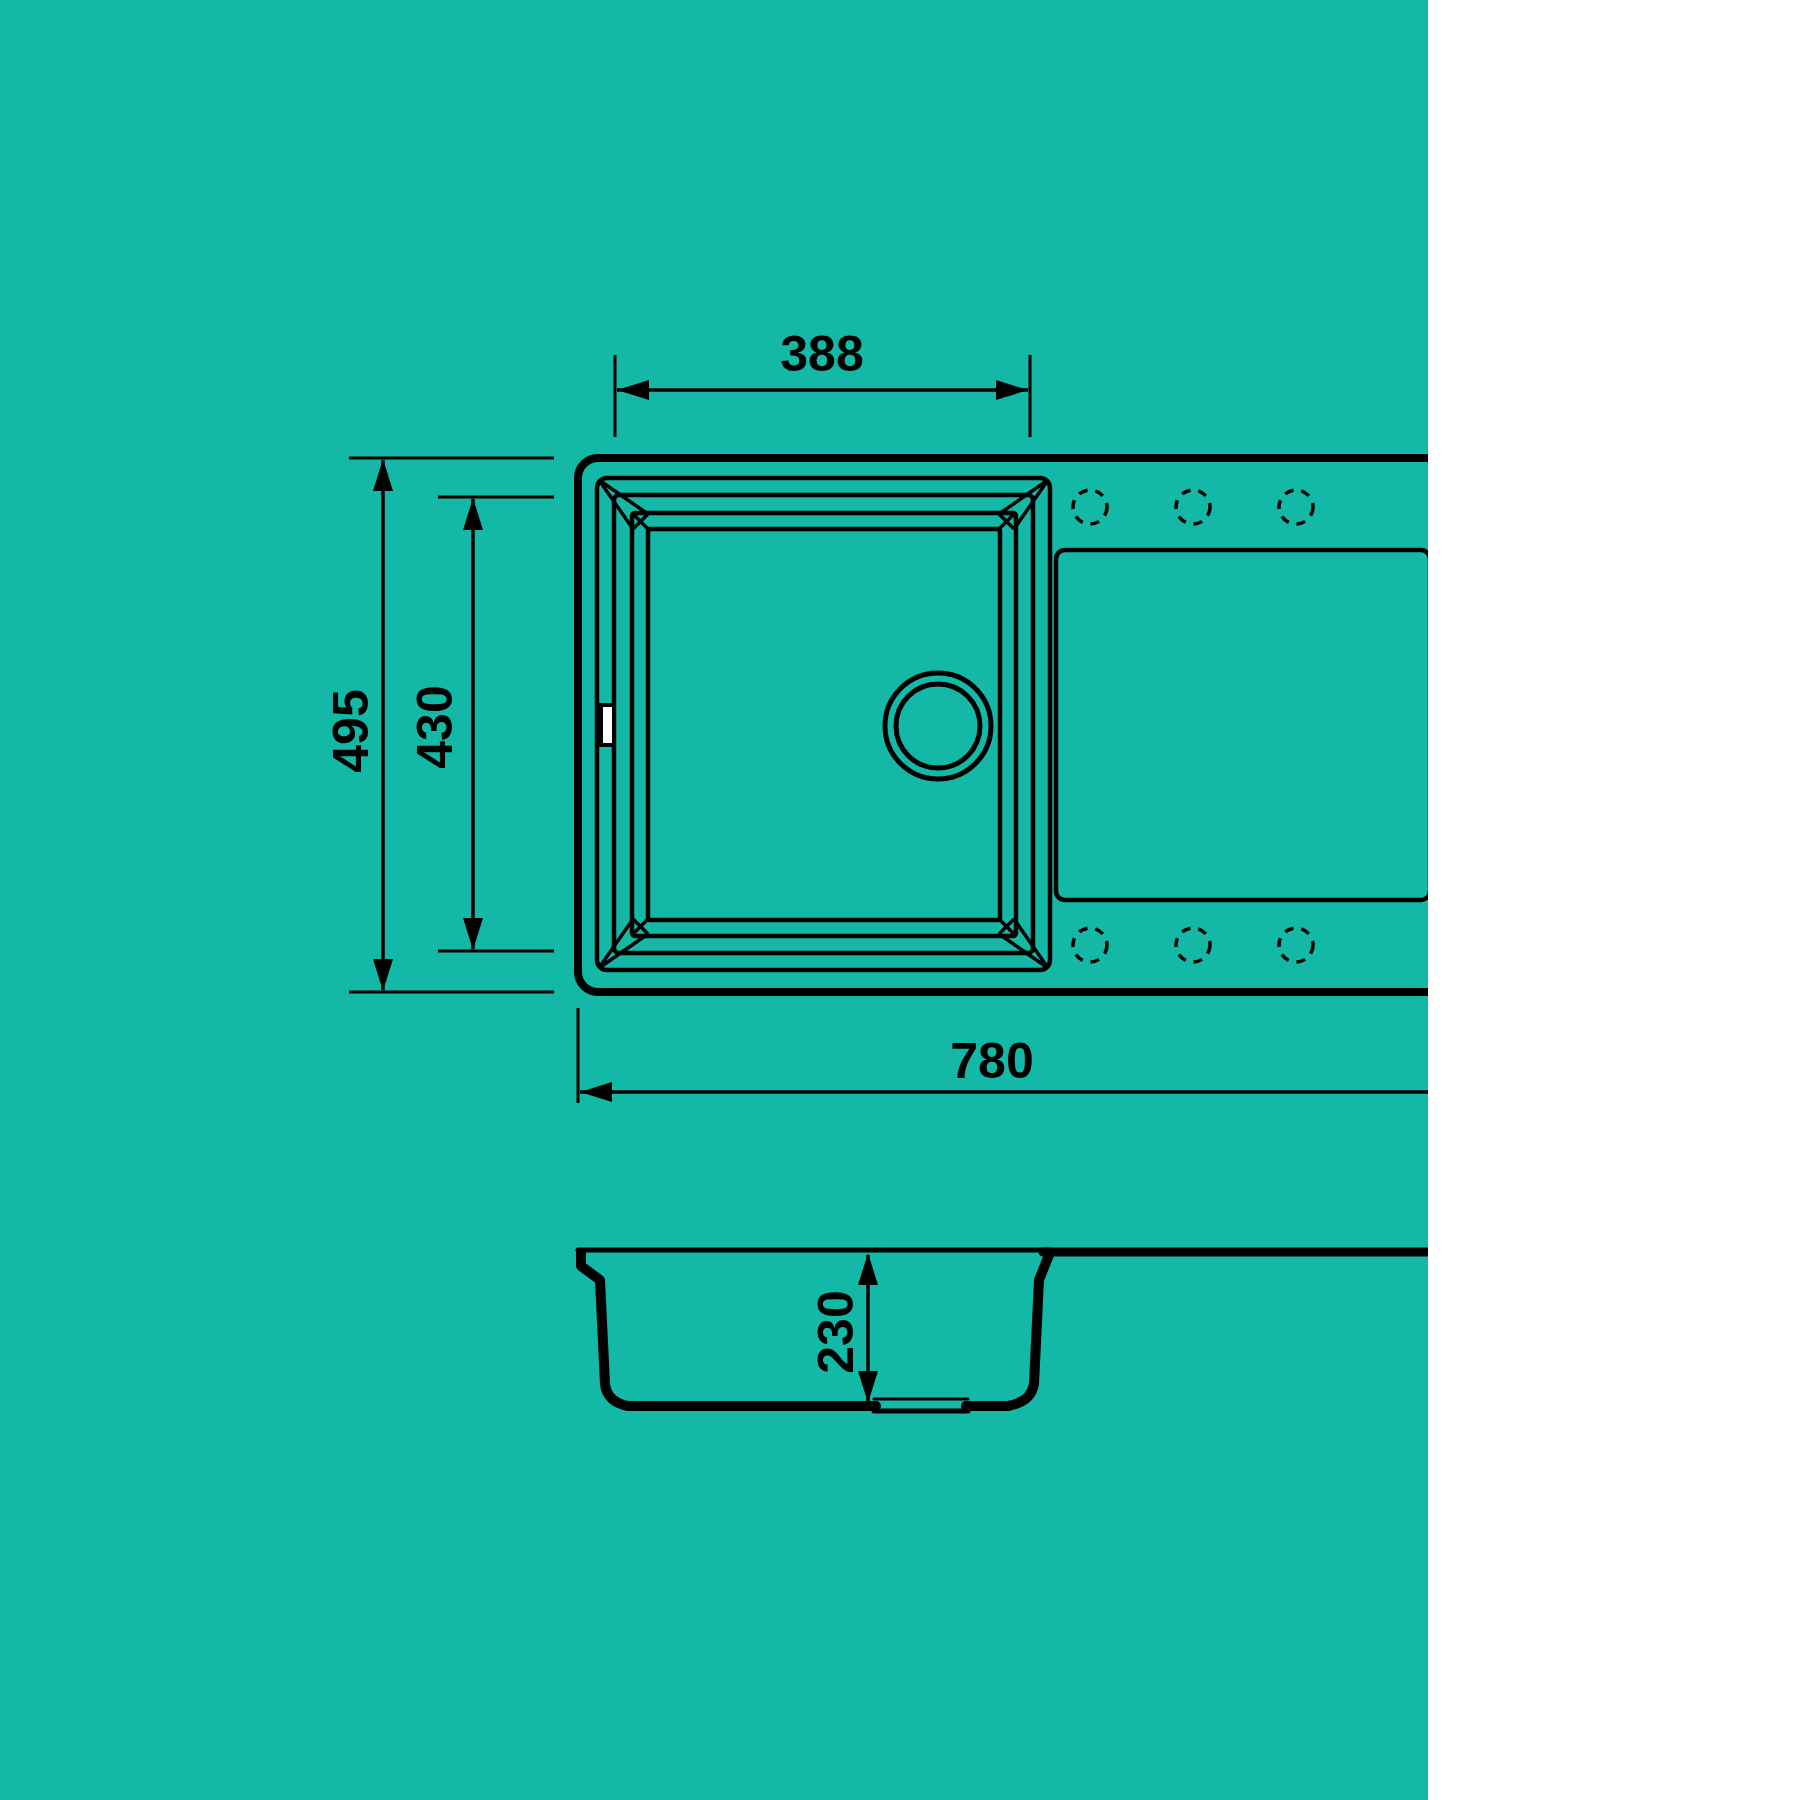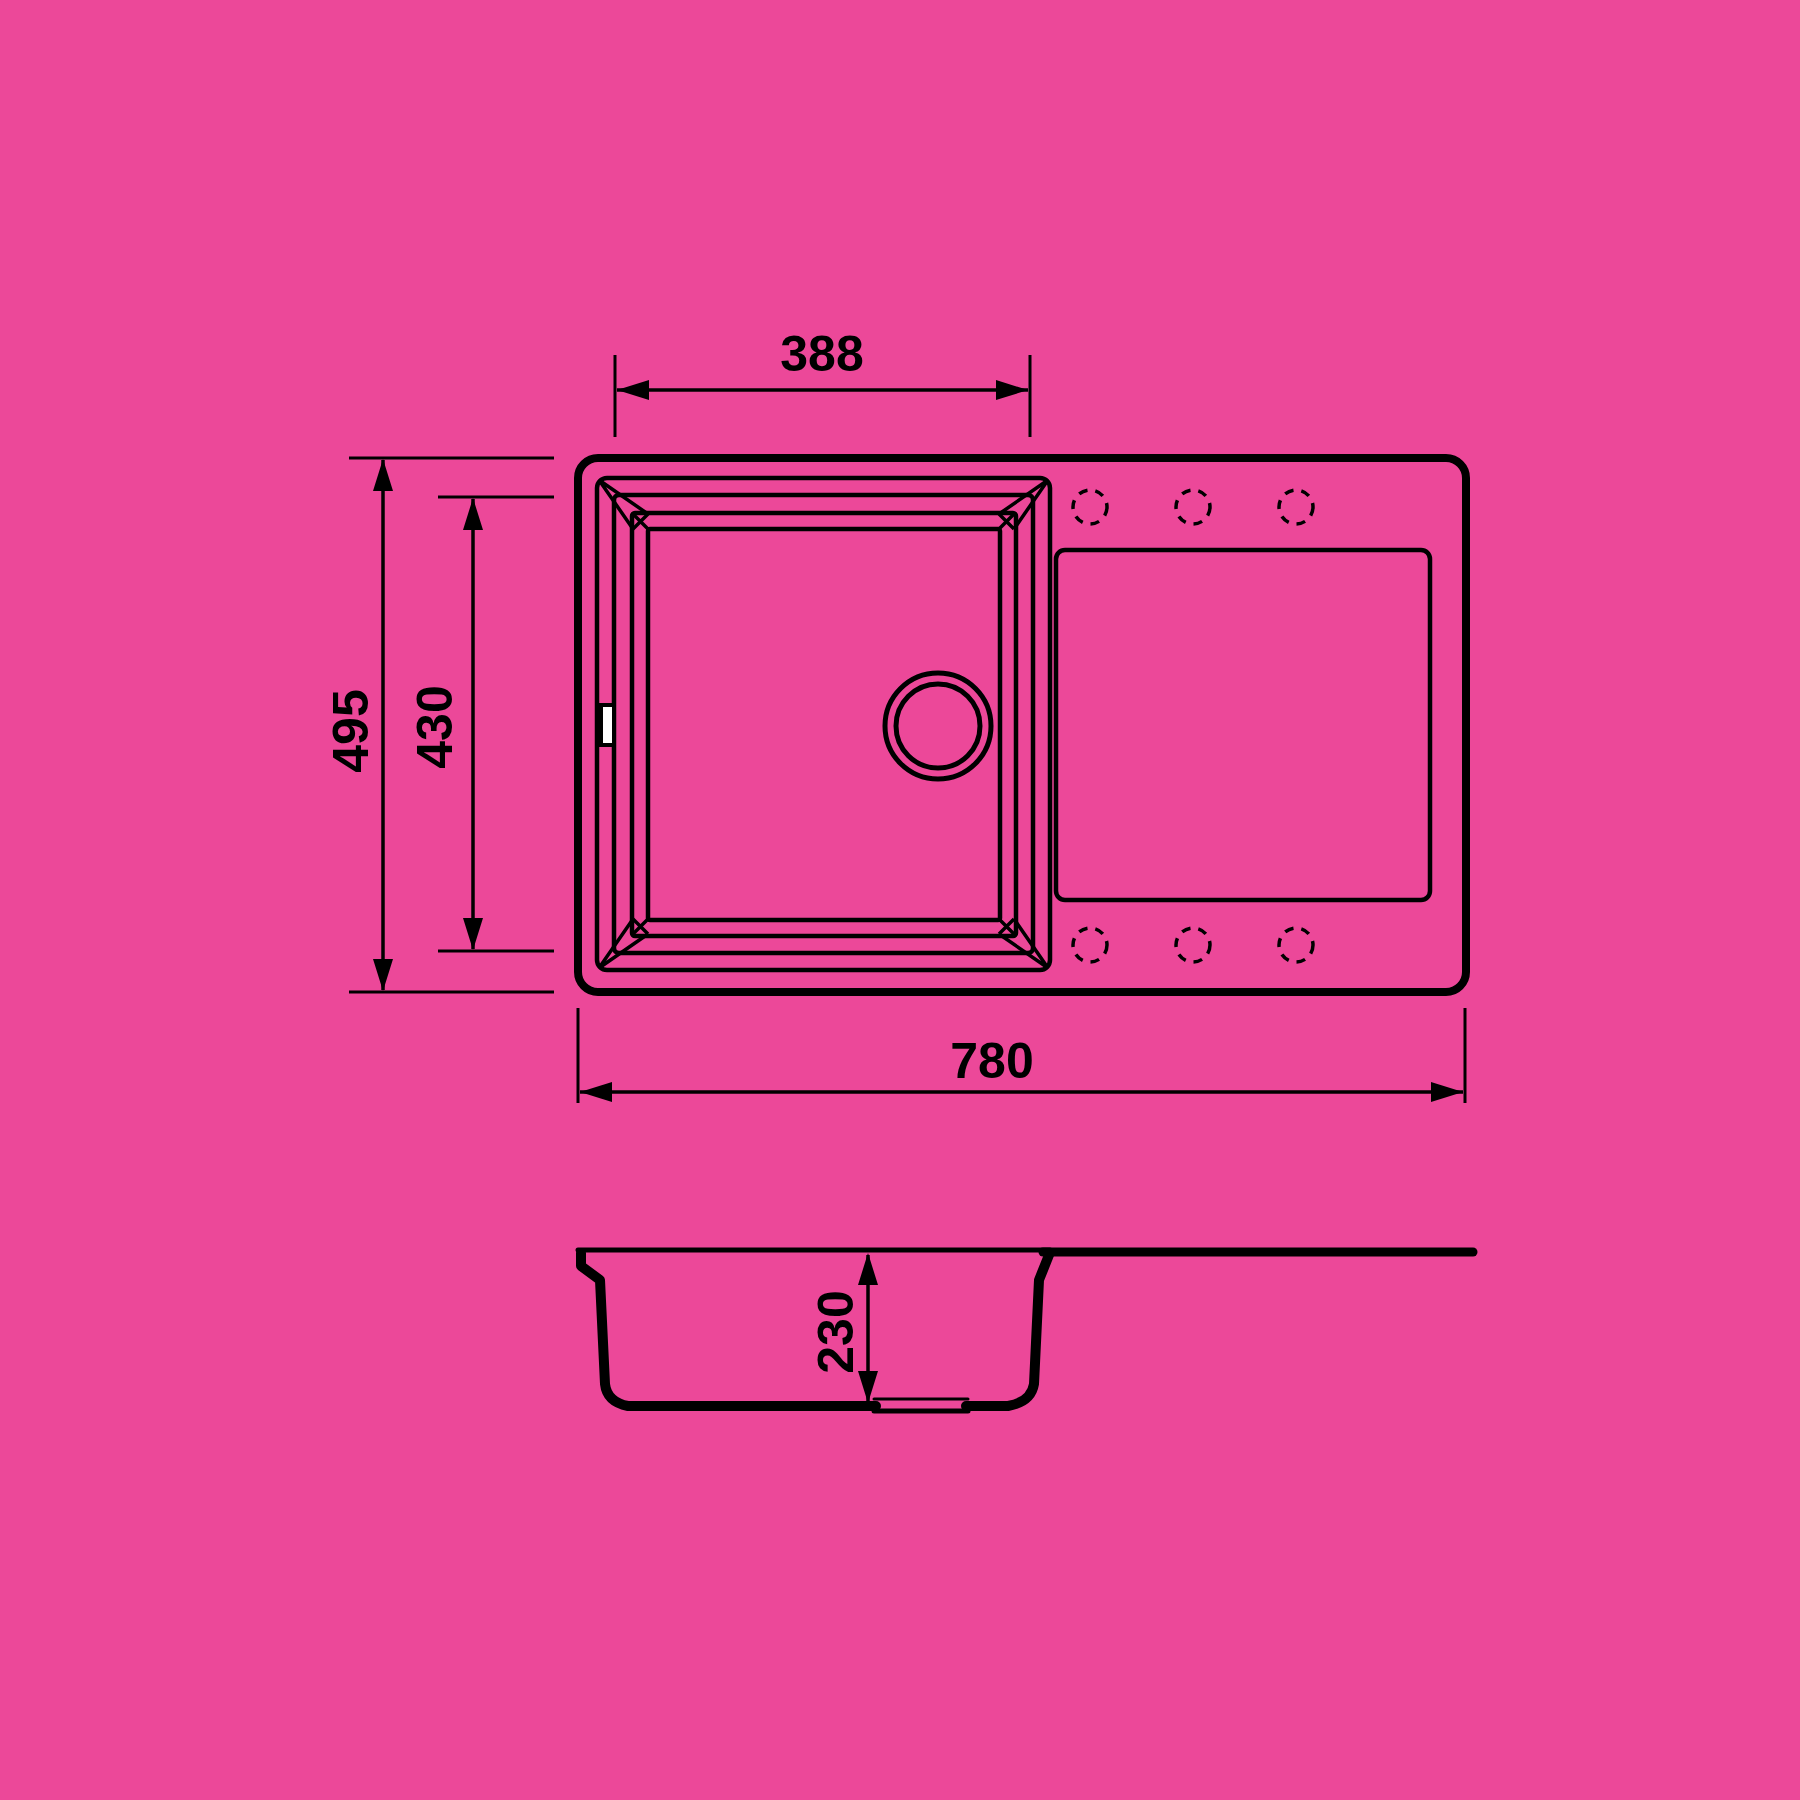--- a/index.html
+++ b/index.html
@@ -3,23 +3,23 @@
 <meta charset="utf-8">
 <style>
   html, body {
     margin: 0;
     padding: 0;
     background: #ffffff;
     font-family: "Liberation Sans", sans-serif;
   }
   .canvas {
     position: relative;
-    width: 1800px;
+    width: 1428px;
     height: 1800px;
-    background: #ec4899;
+    background: #14b8a6;
     overflow: hidden;
   }
   svg { display: block; }
   .dim-text {
     font-family: "Liberation Sans", sans-serif;
     font-weight: bold;
     font-size: 50px;
     fill: #000000;
   }
 </style>

